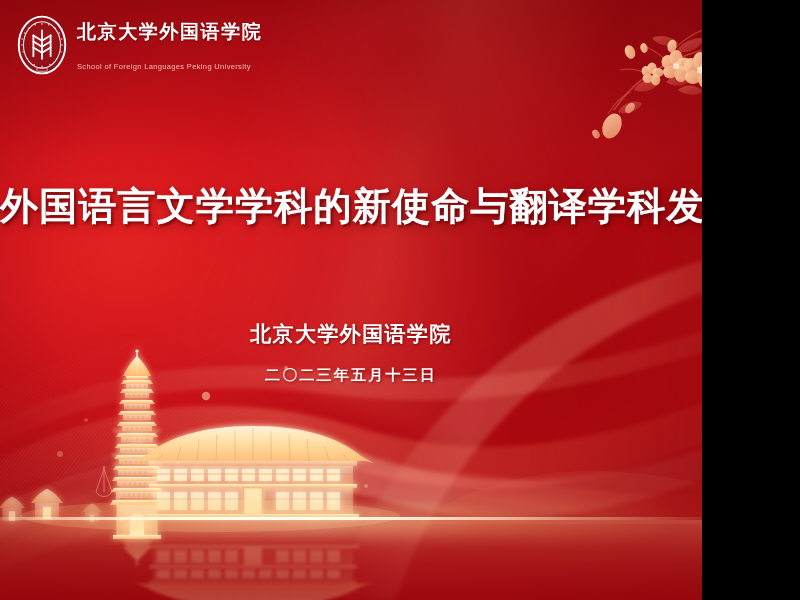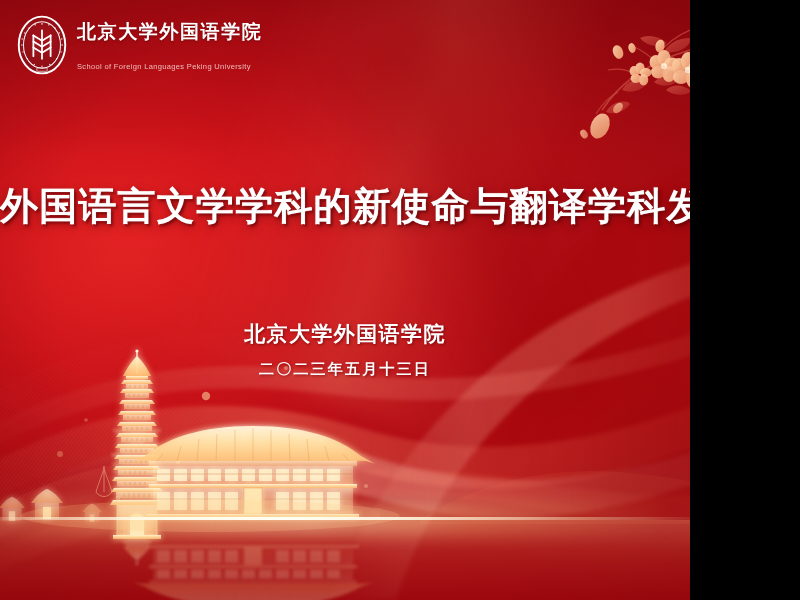--- a/index.html
+++ b/index.html
@@ -8,20 +8,21 @@
     padding: 0;
     background: #000;
   }
   #slide {
     position: relative;
     width: 690px;
     height: 600px;
     overflow: hidden;
     font-family: "Liberation Sans", "DejaVu Sans", sans-serif;
     background: #be185d;
+    padding-left: 12px;
   }
 
   
   .bg-base {
     position: absolute; inset: 0;
     background:
       radial-gradient(ellipse 70% 55% at 18% 38%, #d8131d 0%, #c20f18 55%, #ab0c13 100%),
       linear-gradient(135deg, #cf111b 0%, #c10f18 45%, #a80a11 100%);
   }
   .bg-glow-left {
@@ -118,21 +119,21 @@
   }
   .org-line {
     font-size: 21px;
     font-weight: bold;
     color: #ffffff;
     letter-spacing: 1.4px;
     white-space: nowrap;
     text-shadow: 1px 1px 3px rgba(96,0,4,0.7);
   }
   .date-line {
-    margin-top: 12px;
+    margin-top: 18px;
     font-size: 15px;
     font-weight: bold;
     color: #ffffff;
     letter-spacing: 2.2px;
     white-space: nowrap;
     text-shadow: 1px 1px 3px rgba(96,0,4,0.7);
   }
 
   
   .horizon {

